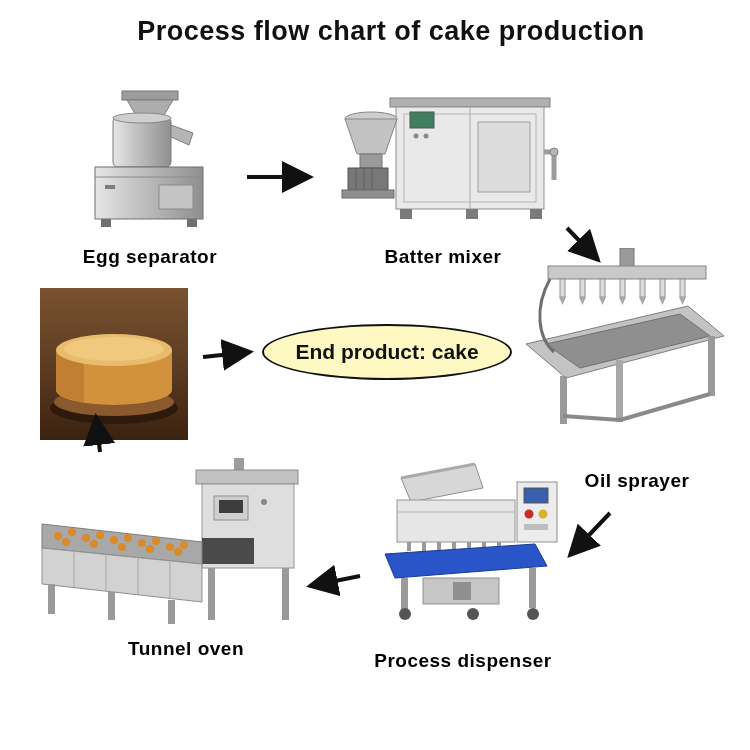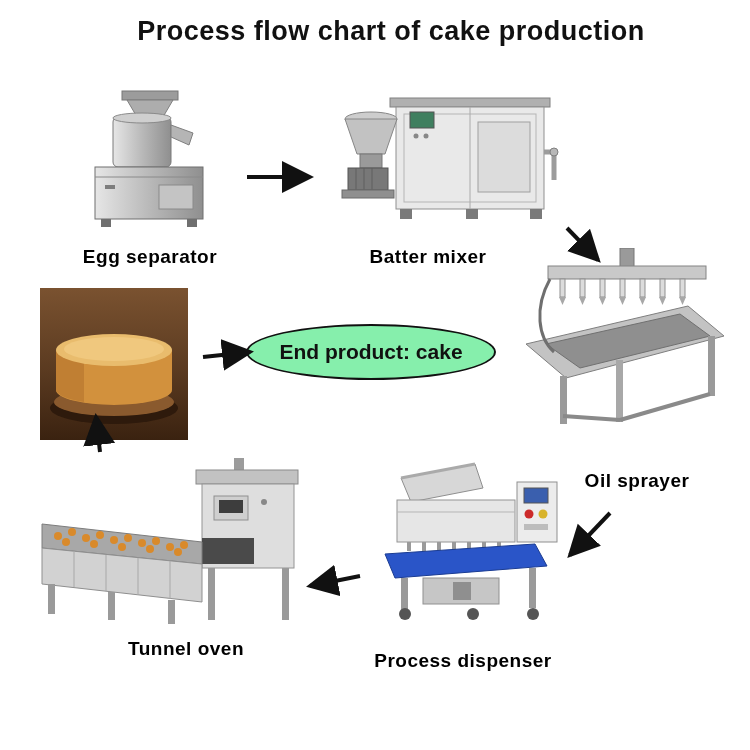--- a/index.html
+++ b/index.html
@@ -25,25 +25,25 @@
     text-align: center;
     font-size: 19px;
     font-weight: bold;
     color: #000000;
     letter-spacing: 0.5px;
   }
   .machine { position: absolute; }
   .machine svg { display: block; width: 100%; height: 100%; }
   .ellipse-node {
     position: absolute;
-    left: 246px; top: 324px;
+    left: 262px; top: 324px;
     width: 250px; height: 56px;
     border: 2.5px solid #111111;
     border-radius: 50%;
-    background: #86efac;
+    background: #fef9c3;
     display: flex;
     align-items: center;
     justify-content: center;
     font-size: 21px;
     font-weight: bold;
     color: #111111;
     box-sizing: border-box;
   }
   .cake-photo {
     position: absolute;
@@ -108,21 +108,21 @@
       <line x1="26" y1="76" x2="26" y2="98" stroke="#5f5f5f"></line>
       <line x1="34" y1="76" x2="34" y2="98" stroke="#5f5f5f"></line>
       <rect x="4" y="98" width="52" height="8" fill="#8f8f8f" stroke="#6a6a6a"></rect>
       <path d="M206 60 h10 v28" fill="none" stroke="#9c9c9c" stroke-width="5"></path>
       <circle cx="216" cy="60" r="4" fill="#b8b8b8" stroke="#7f7f7f"></circle>
       <rect x="62" y="117" width="12" height="10" fill="#7a7a7a"></rect>
       <rect x="128" y="117" width="12" height="10" fill="#7a7a7a"></rect>
       <rect x="192" y="117" width="12" height="10" fill="#7a7a7a"></rect>
     </svg>
   </div>
-  <div class="node-label" style="left:338px; top:246px; width:180px;">Batter mixer</div>
+  <div class="node-label" style="left:353px; top:246px; width:180px;">Batter mixer</div>
 
   <div class="machine" style="left:520px; top:248px; width:212px; height:187px;">
     <svg viewBox="0 0 212 187">
       <rect x="100" y="0" width="14" height="20" fill="#9a9a9a" stroke="#777777"></rect>
       <rect x="28" y="18" width="158" height="13" fill="#c9c9c9" stroke="#838383"></rect>
       <g fill="#dcdcdc" stroke="#909090">
         <rect x="40" y="31" width="5" height="18"></rect>
           <rect x="60" y="31" width="5" height="18"></rect>
         <rect x="80" y="31" width="5" height="18"></rect>
           <rect x="100" y="31" width="5" height="18"></rect>

